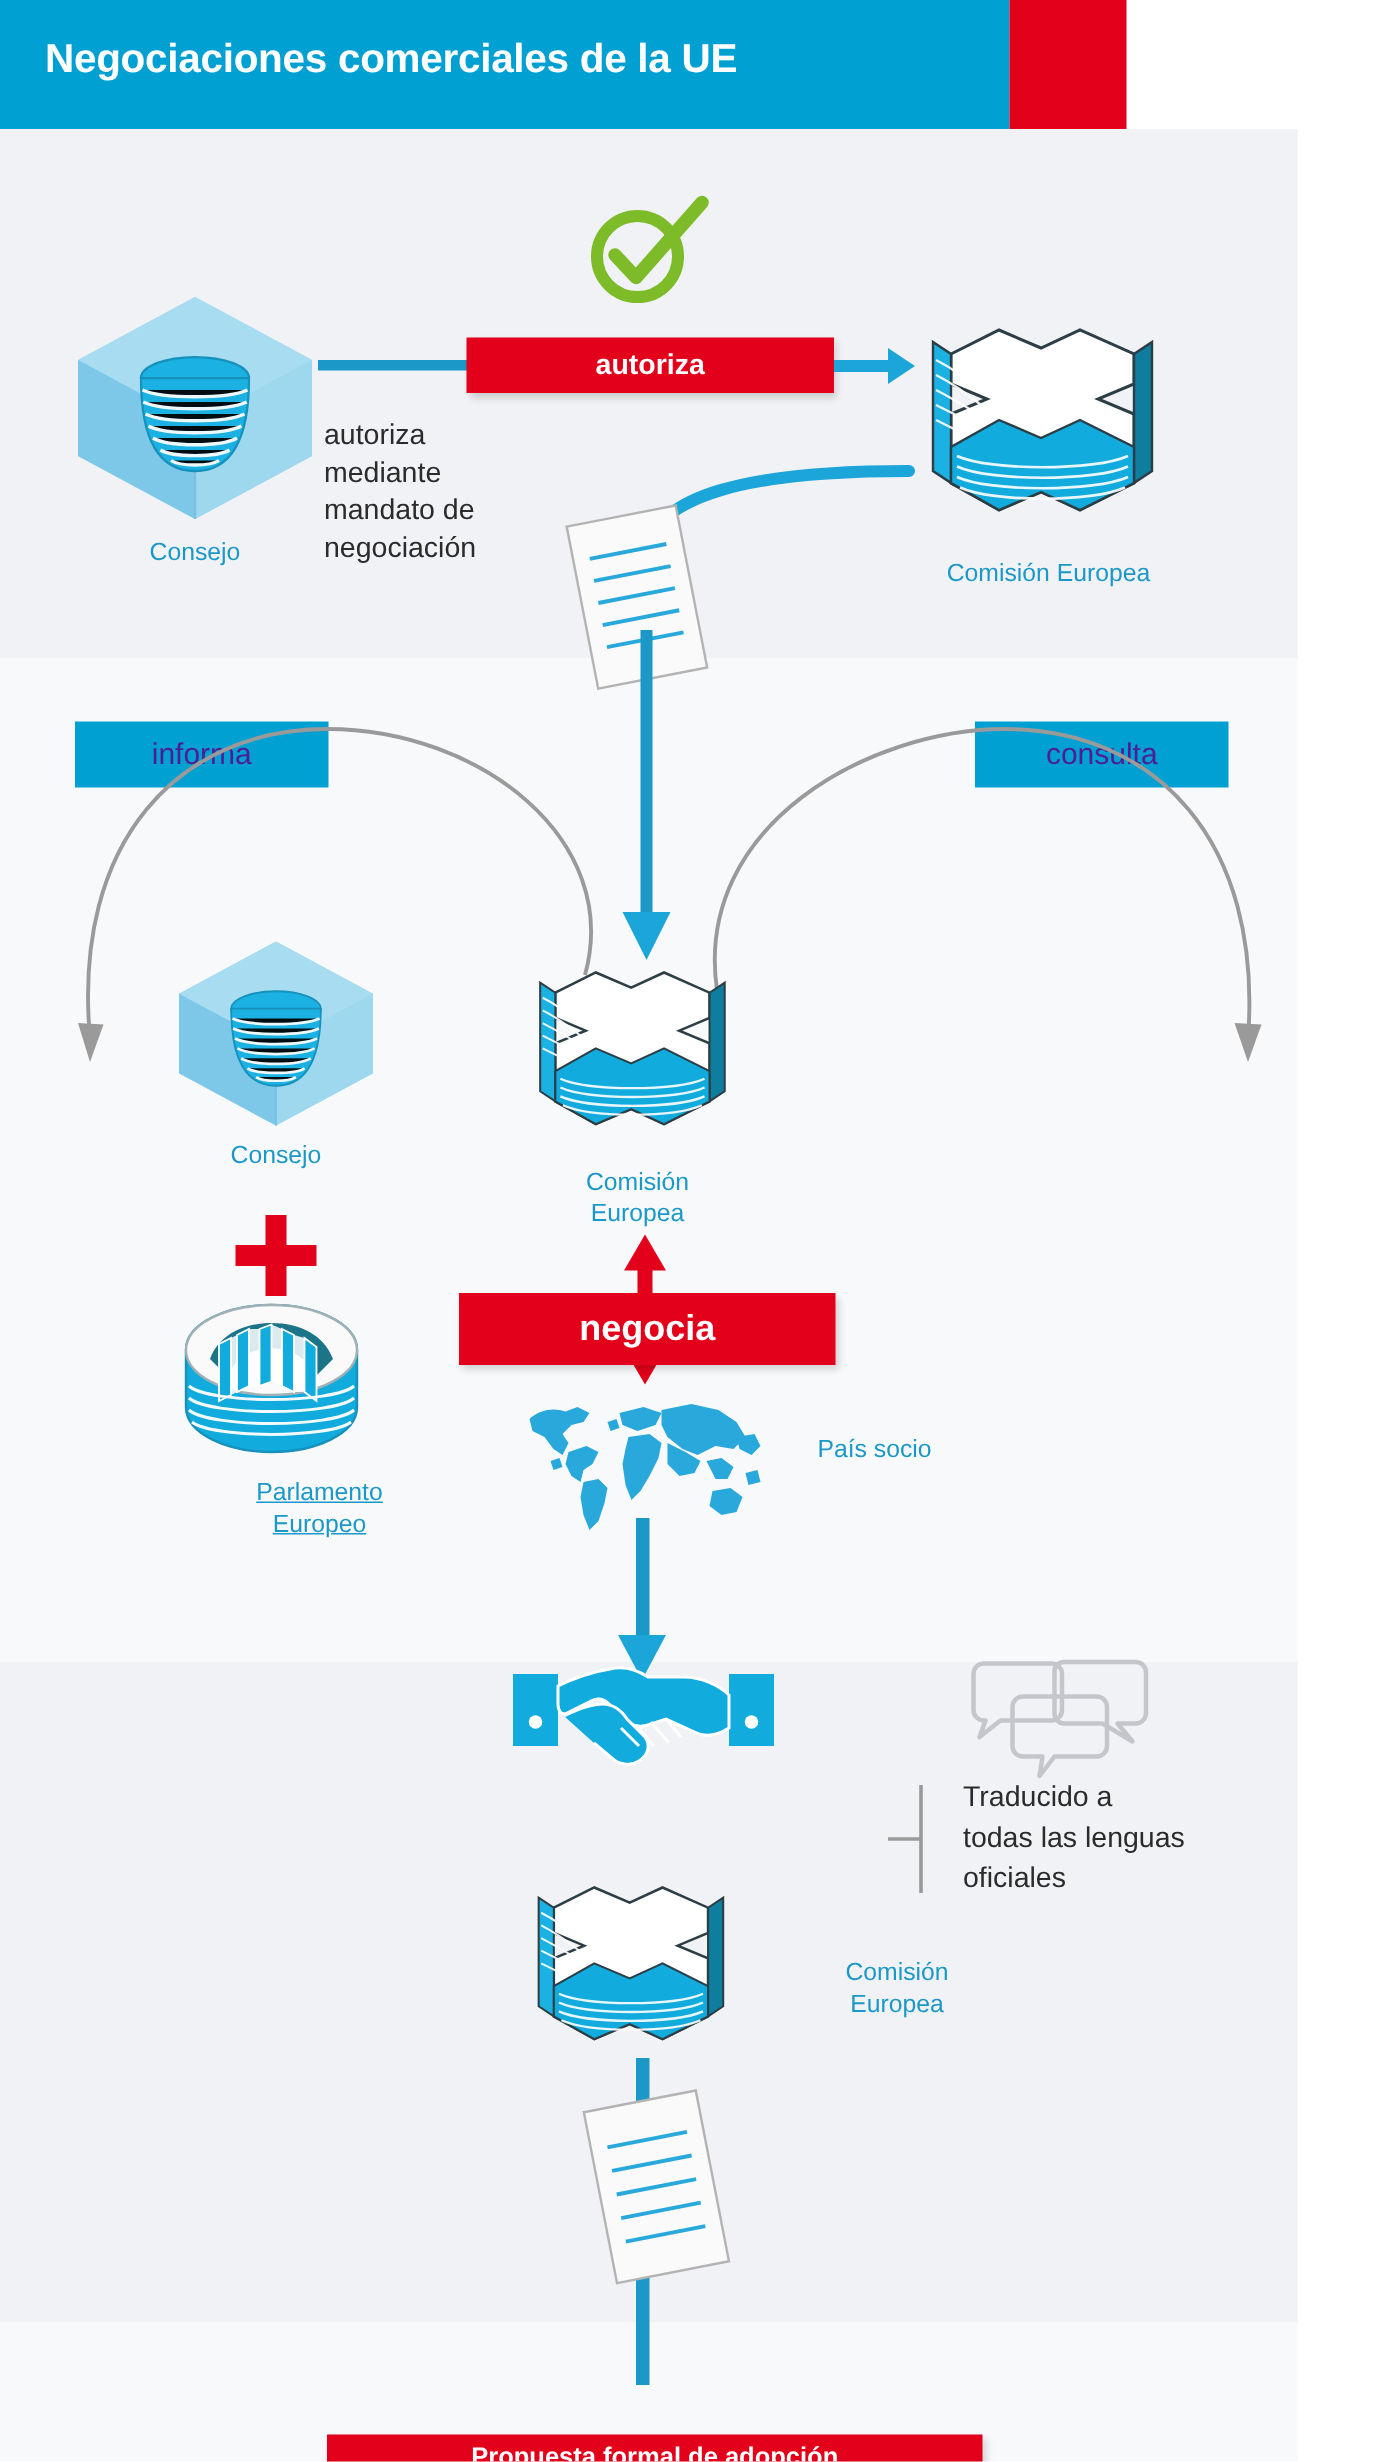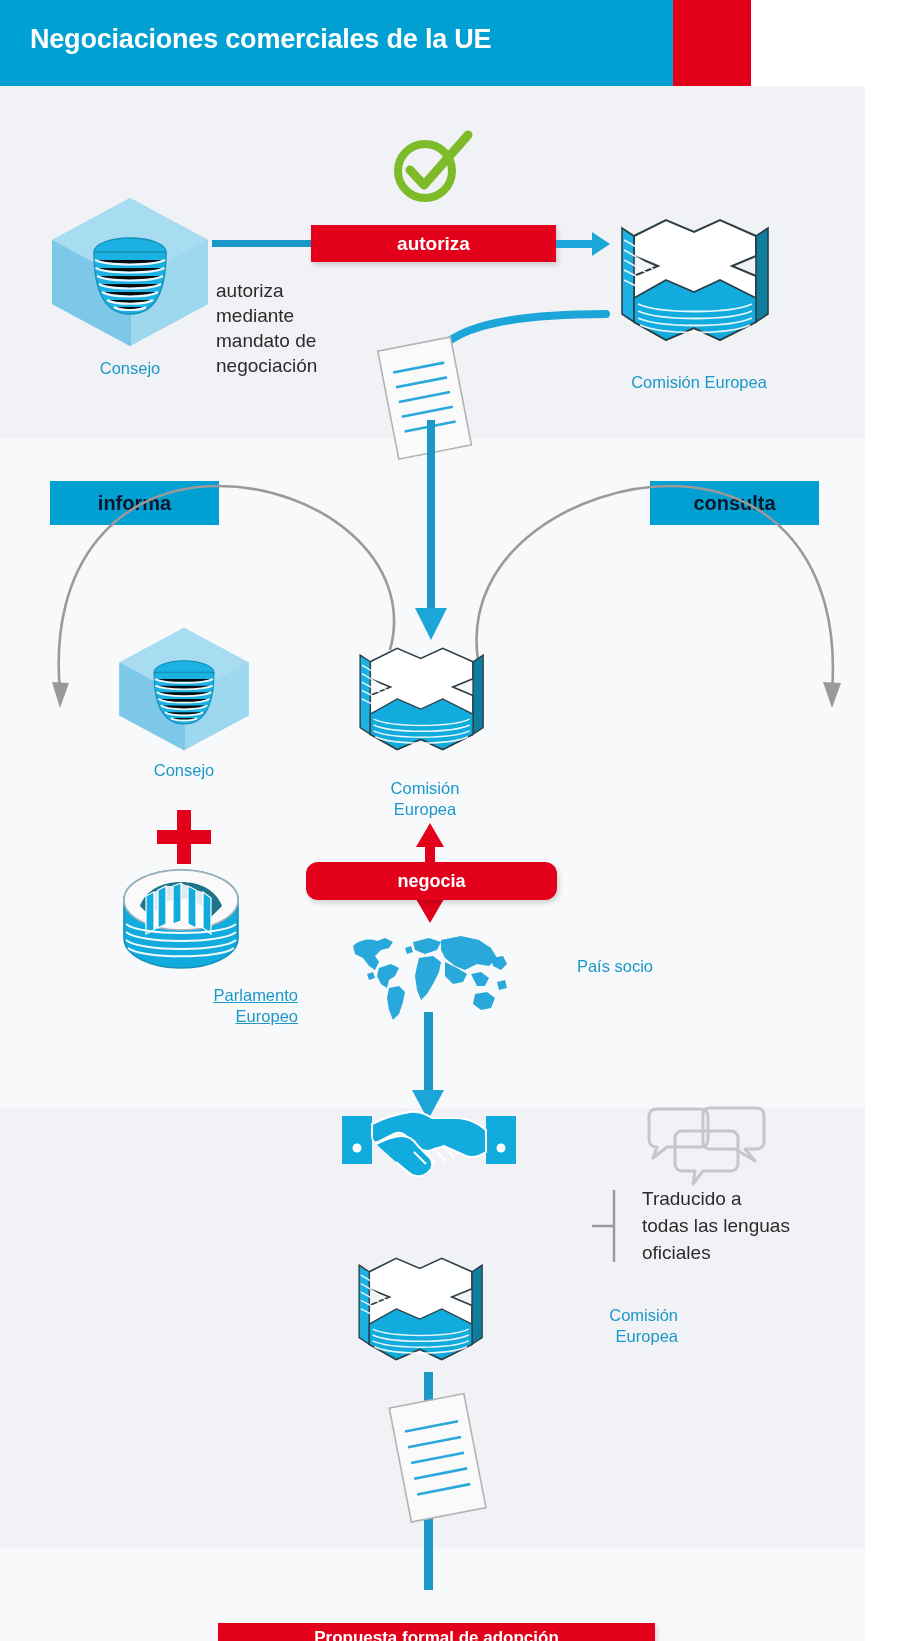--- a/index.html
+++ b/index.html
@@ -54,21 +54,21 @@
 
   
   .lbl {
     position: absolute;
     color: #1B98C8;
     font-size: 16.5px;
     line-height: 21px;
     text-align: center;
     white-space: pre-line;
   }
-  .lbl-left { text-align: right; }
+  .lbl-left { text-align: center; }
 
   .body-text {
     position: absolute;
     color: #2b2b2b;
     font-size: 19px;
     line-height: 25px;
     white-space: pre-line;
   }
 
   
@@ -79,22 +79,22 @@
     font-weight: bold;
     display: flex;
     align-items: center;
     justify-content: center;
     box-shadow: 2px 3px 5px rgba(0,0,0,0.16);
   }
   
   .bluebar {
     position: absolute;
     background: #00A0D2;
-    color: #0f172a;
-    font-weight: bold;
+    color: #4c1d95;
+    font-weight: normal;
     display: flex;
     align-items: center;
     justify-content: center;
   }
 
   
   .vline { position: absolute; background: #1B98C8; }
   .hline { position: absolute; background: #1B98C8; }
 
   svg { display: block; overflow: visible; }
@@ -313,21 +313,21 @@
   </div>
   <div class="lbl" style="left:345px; top:778px; width:160px;">Comisión
 Europea</div>
 
   <div class="node" style="left:414px; top:823px;">
     <svg width="32" height="100" viewBox="0 0 32 100">
       <path d="M16 0 L30 24 H21 V76 H30 L16 100 L2 76 H11 V24 H2 Z" fill="#E2001A"></path>
     </svg>
   </div>
 
-  <div class="redbar" style="left:306px; top:862px; width:251px; height:38px; font-size:18px;border-radius:12px;">negocia</div>
+  <div class="redbar" style="left:306px; top:862px; width:251px; height:48px; font-size:24px;">negocia</div>
 
   <div class="node" style="left:345px; top:928px;">
     <svg width="166" height="100" viewBox="0 0 166 100">
       <g fill="#29A8DC">
         <path d="M8 18 C14 12 24 10 32 13 L40 10 L48 14 L44 20 L36 22 L30 28 L34 34 L30 42 L24 38 L18 30 L10 26 Z"></path>
         <path d="M34 40 L46 36 L54 40 L50 48 L44 52 L42 60 L36 56 L32 48 Z"></path>
         <path d="M44 60 L54 58 L60 64 L58 74 L54 86 L48 92 L44 82 L42 70 Z"></path>
         <path d="M68 14 L84 10 L96 14 L92 22 L80 26 L70 22 Z"></path>
         <path d="M74 30 L88 28 L96 34 L94 44 L88 56 L82 66 L76 72 L72 62 L70 48 L72 38 Z"></path>
         <path d="M96 12 L116 8 L134 12 L146 20 L152 30 L144 38 L132 36 L120 42 L110 38 L100 30 L96 22 Z"></path>

